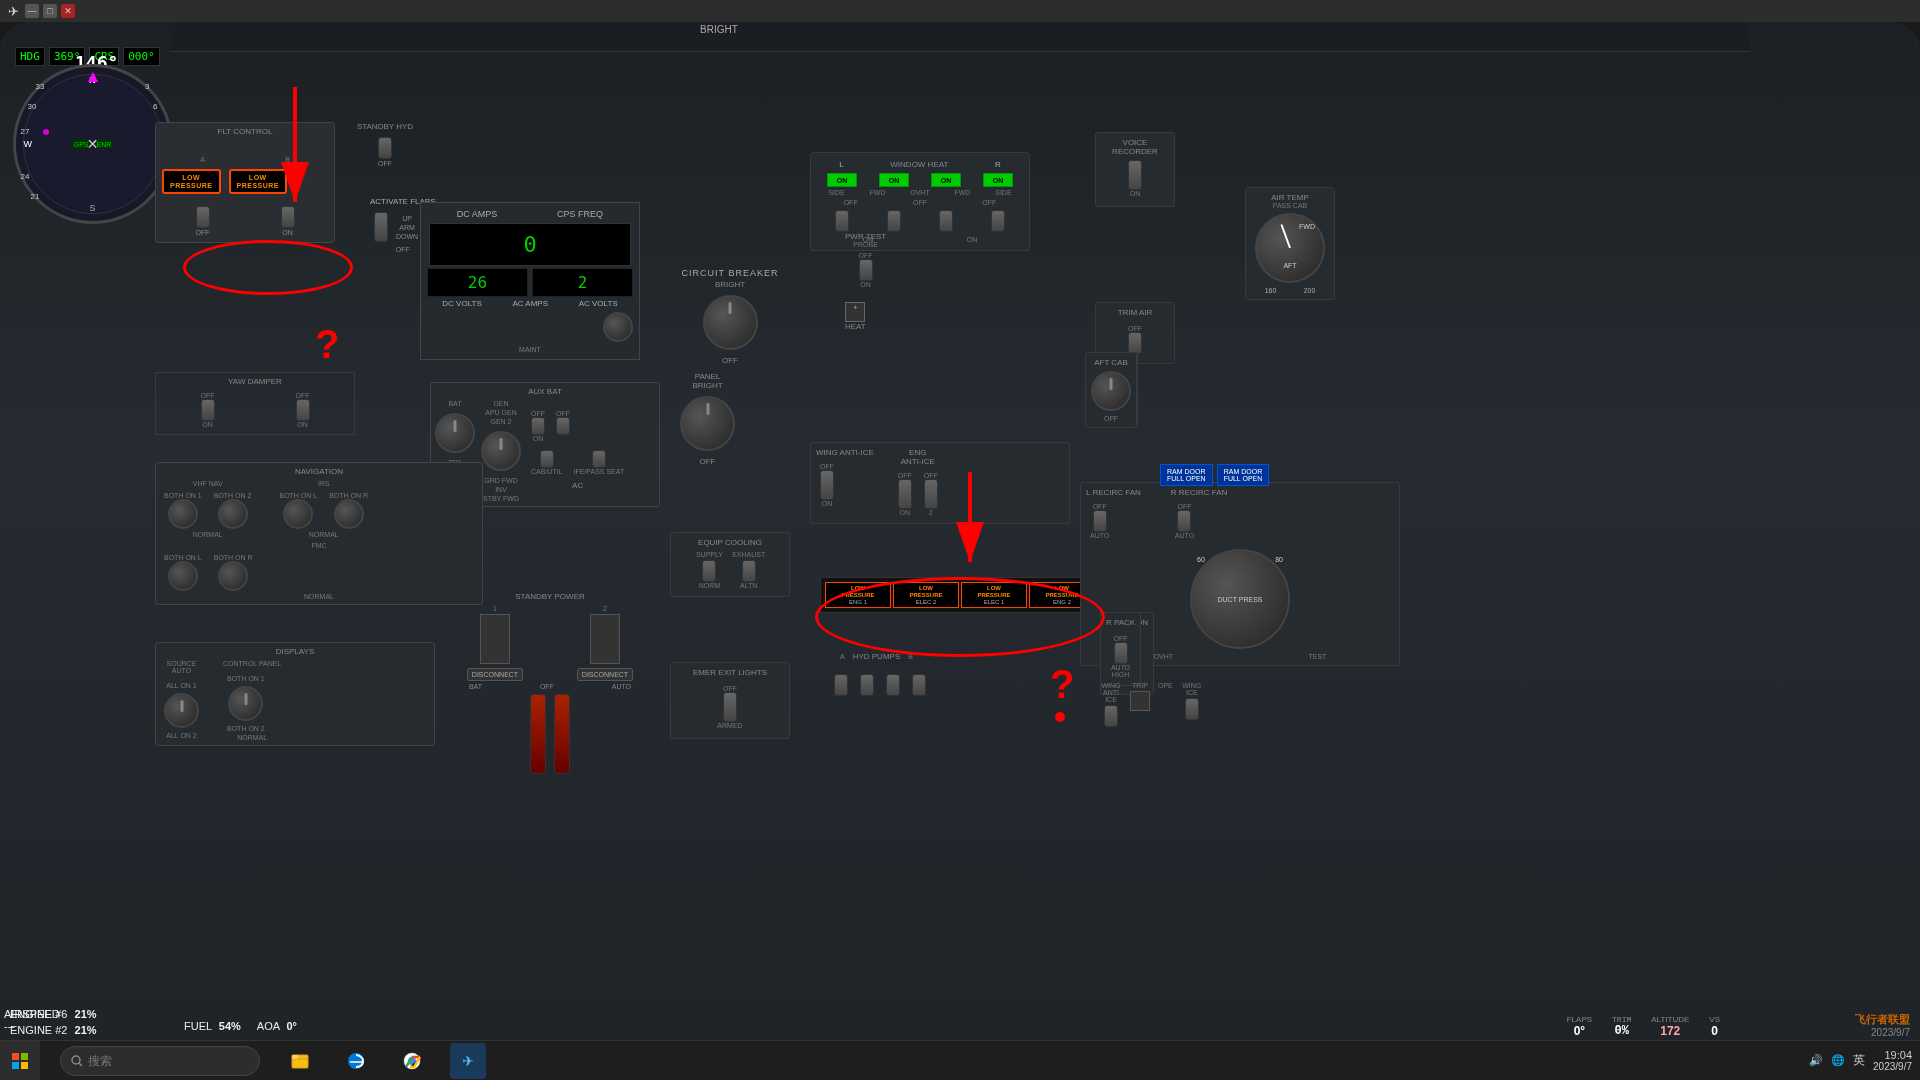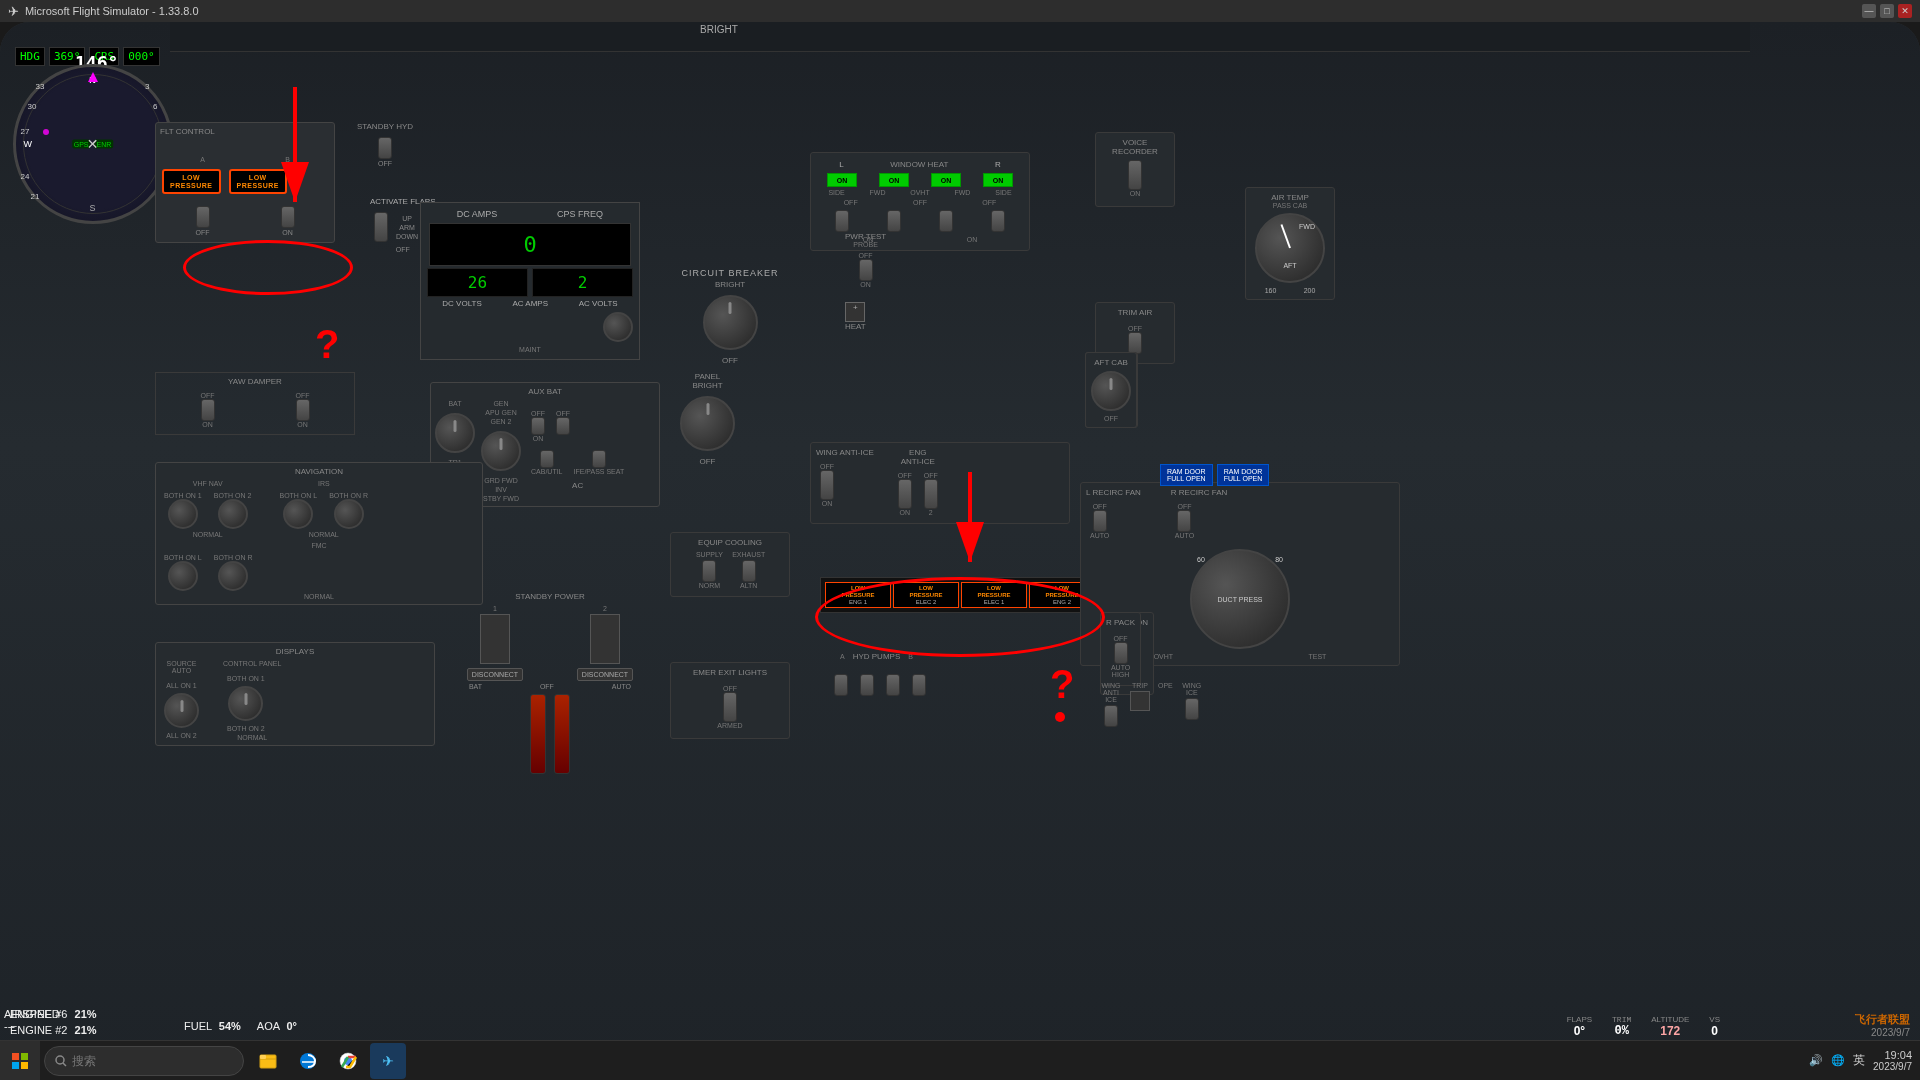--- a/index.html
+++ b/index.html
@@ -413,20 +413,21 @@
     
     #taskbar {
       position: absolute;
       bottom: 0; left: 0; right: 0;
       height: 40px;
       background: #1e1e1e;
       border-top: 1px solid #333;
       display: flex;
       align-items: center;
       z-index: 100;
+      gap: 16px;
     }
     #start-btn {
       width: 40px; height: 40px;
       display: flex; align-items: center; justify-content: center;
       background: #2d2d2d;
       cursor: pointer;
       font-size: 18px;
     }
     #search-bar {
       height: 30px;
@@ -588,21 +589,20 @@
       position: absolute;
       top: 350px; left: 680px;
       text-align: center;
     }
   </style>
 </head>
 <body>
 
 <div id="titlebar">
   <span style="font-size:13px; margin-right:6px;">✈</span>
-  <span class="title">Microsoft Flight Simulator - 1.33.8.0</span>
   <div class="win-btns">
     <div class="win-btn">—</div>
     <div class="win-btn">□</div>
     <div class="win-btn" style="background:#aa2222;">✕</div>
   </div>
 </div>
 
 <div id="cockpit">
   <div id="panel"></div>
 
@@ -643,21 +643,21 @@
         <span style="background:#003300; color:#00cc00; font-size:7px; padding:1px 2px; border-radius:2px;">ENR</span>
       </div>
 
       <div style="position:absolute; top:50%; left:50%; transform:translate(-50%,-50%); color:#ccc; font-size:14px;">✕</div>
 
       <div style="position:absolute; top:40%; left:18%; width:6px; height:6px; border-radius:50%; background:#ff00ff; opacity:0.8;"></div>
     </div>
   </div>
 
   <div id="flt-control" class="instrument-group">
-    <div style="display:flex; justify-content:flex-start; margin-bottom:20px;">
+    <div style="display:flex; justify-content:center; margin-bottom:20px;">
       <span class="small-label">FLT CONTROL</span>
     </div>
     <div style="display:flex; justify-content:space-around;">
       <span class="tiny-label">A</span>
       <span class="tiny-label">B</span>
     </div>
 
     <div style="display:flex; gap:4px; margin-top:4px;">
       <div class="low-pressure-display">
         <span class="low-pressure-text">LOW<br>PRESSURE</span>

